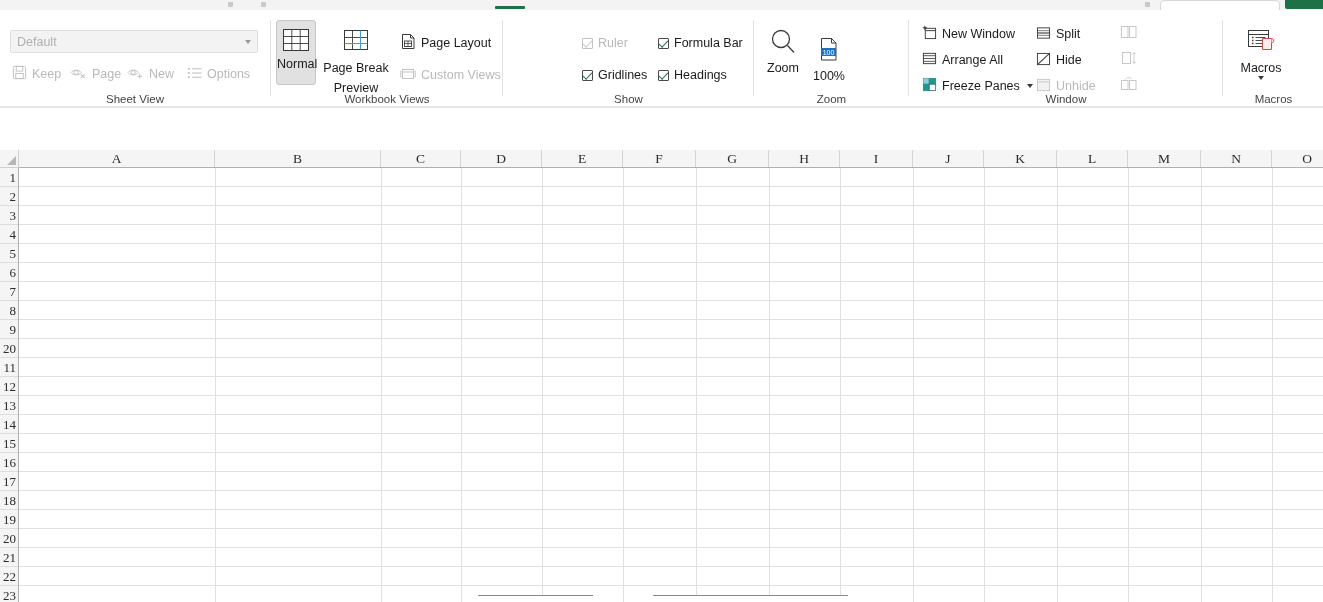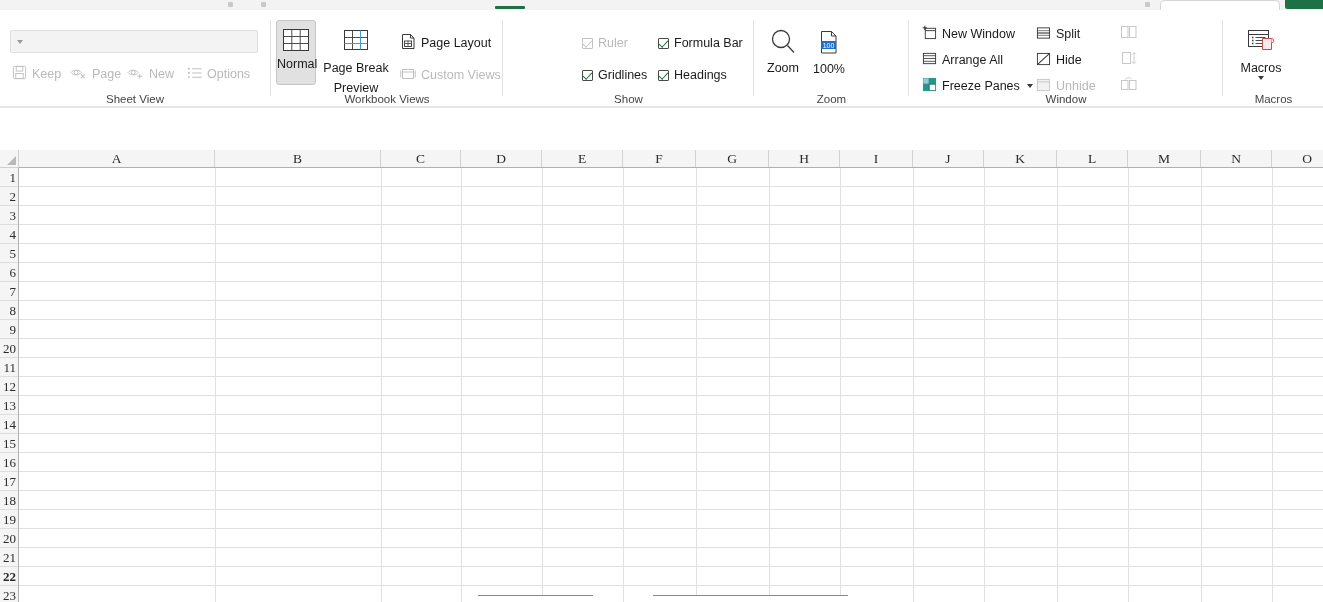--- a/index.html
+++ b/index.html
@@ -83,20 +83,21 @@
     <div class="topstrip-dot" style="left:1145px"></div>
     <div class="tab-underline"></div>
     <div class="tab-pill"></div>
     <div class="green-chip"></div>
   </div>
 
   <div class="ribbon">
 
     <div class="grp" style="left:0;width:270px">
       <div class="combo">
+        <span class="txt">Default</span>
         <span class="caret"></span>
       </div>
 
       <div class="smallbtn dis" style="left:12px;top:54px">
         <span class="ico">
           <svg width="15" height="15" viewBox="0 0 16 16">
               <rect x="1.5" y="1.5" width="13" height="13" rx="1" fill="none" stroke="#c0c0c0"></rect>
               <rect x="4.5" y="1.5" width="7" height="5" fill="none" stroke="#c0c0c0"></rect>
               <rect x="4" y="9" width="8" height="5.5" fill="none" stroke="#c0c0c0"></rect>
             </svg>
@@ -229,21 +230,21 @@
       <div class="bigbtn" style="left:4px;top:12px;width:48px;padding-top:6px">
         <span class="ico">
           <svg width="30" height="28" viewBox="0 0 30 28">
               <circle cx="13" cy="11" r="8.5" fill="none" stroke="#3a3a3a" stroke-width="1.3"></circle>
               <path d="M19.5 17.5L26 24.5" stroke="#3a3a3a" stroke-width="1.3"></path>
             </svg>
         </span>
         <div class="lbl" style="margin-top:3px">Zoom</div>
       </div>
 
-      <div class="bigbtn" style="left:52px;top:13px;width:44px;padding-top:6px">
+      <div class="bigbtn" style="left:52px;top:20px;width:44px;padding-top:6px">
         <span class="ico">
           <svg width="26" height="28" viewBox="0 0 26 28">
               <path d="M5.5 2.5h10l4.5 4.5v17h-14.5z" fill="#fff" stroke="#3a3a3a"></path>
               <path d="M15.5 2.5v4.5h4.5" fill="none" stroke="#3a3a3a"></path>
               <rect x="5" y="12" width="15" height="8" fill="#1f6fc4"></rect>
               <text x="12.5" y="18.6" font-family="Liberation Sans, sans-serif" font-size="7" fill="#fff" text-anchor="middle">100</text>
             </svg>
         </span>
         <div class="lbl" style="margin-top:3px">100%</div>
       </div>
@@ -434,21 +435,21 @@
         <div class="rh" style="top: 209px;">12</div>
         <div class="rh" style="top: 228px;">13</div>
         <div class="rh" style="top: 247px;">14</div>
         <div class="rh" style="top: 266px;">15</div>
         <div class="rh" style="top: 285px;">16</div>
         <div class="rh" style="top: 304px;">17</div>
         <div class="rh" style="top: 323px;">18</div>
         <div class="rh" style="top: 342px;">19</div>
         <div class="rh" style="top: 361px;">20</div>
         <div class="rh" style="top: 380px;">21</div>
-        <div class="rh" style="top: 399px; font-weight: bold;">22</div>
+        <div class="rh" style="top: 399px;">22</div>
         <div class="rh" style="top: 418px;">23</div>
       </div>
     <div class="cells" id="cells">
         <div class="vline" style="left: 196px;"></div>
         <div class="vline" style="left: 362px;"></div>
         <div class="vline" style="left: 442px;"></div>
         <div class="vline" style="left: 523px;"></div>
         <div class="vline" style="left: 604px;"></div>
         <div class="vline" style="left: 677px;"></div>
         <div class="vline" style="left: 750px;"></div>

